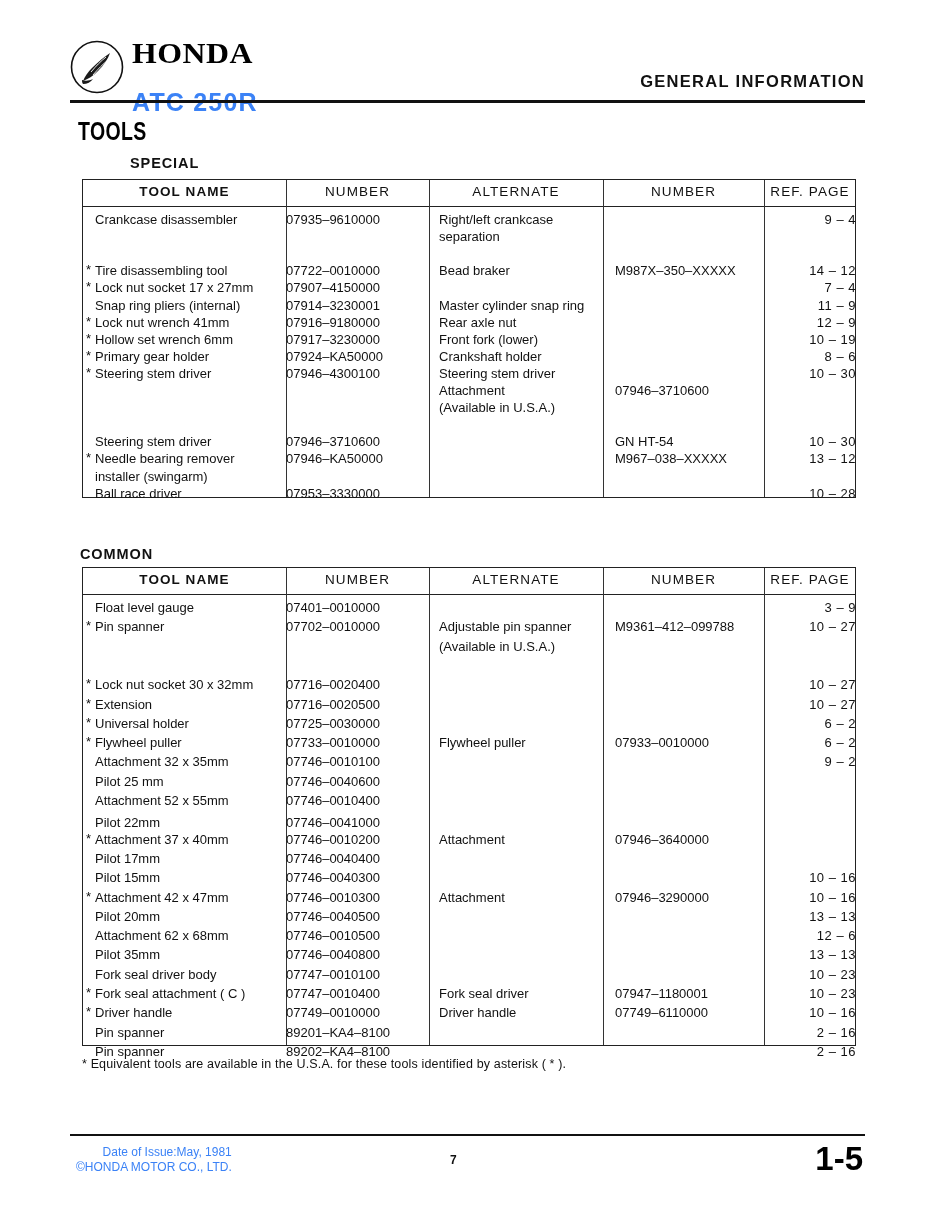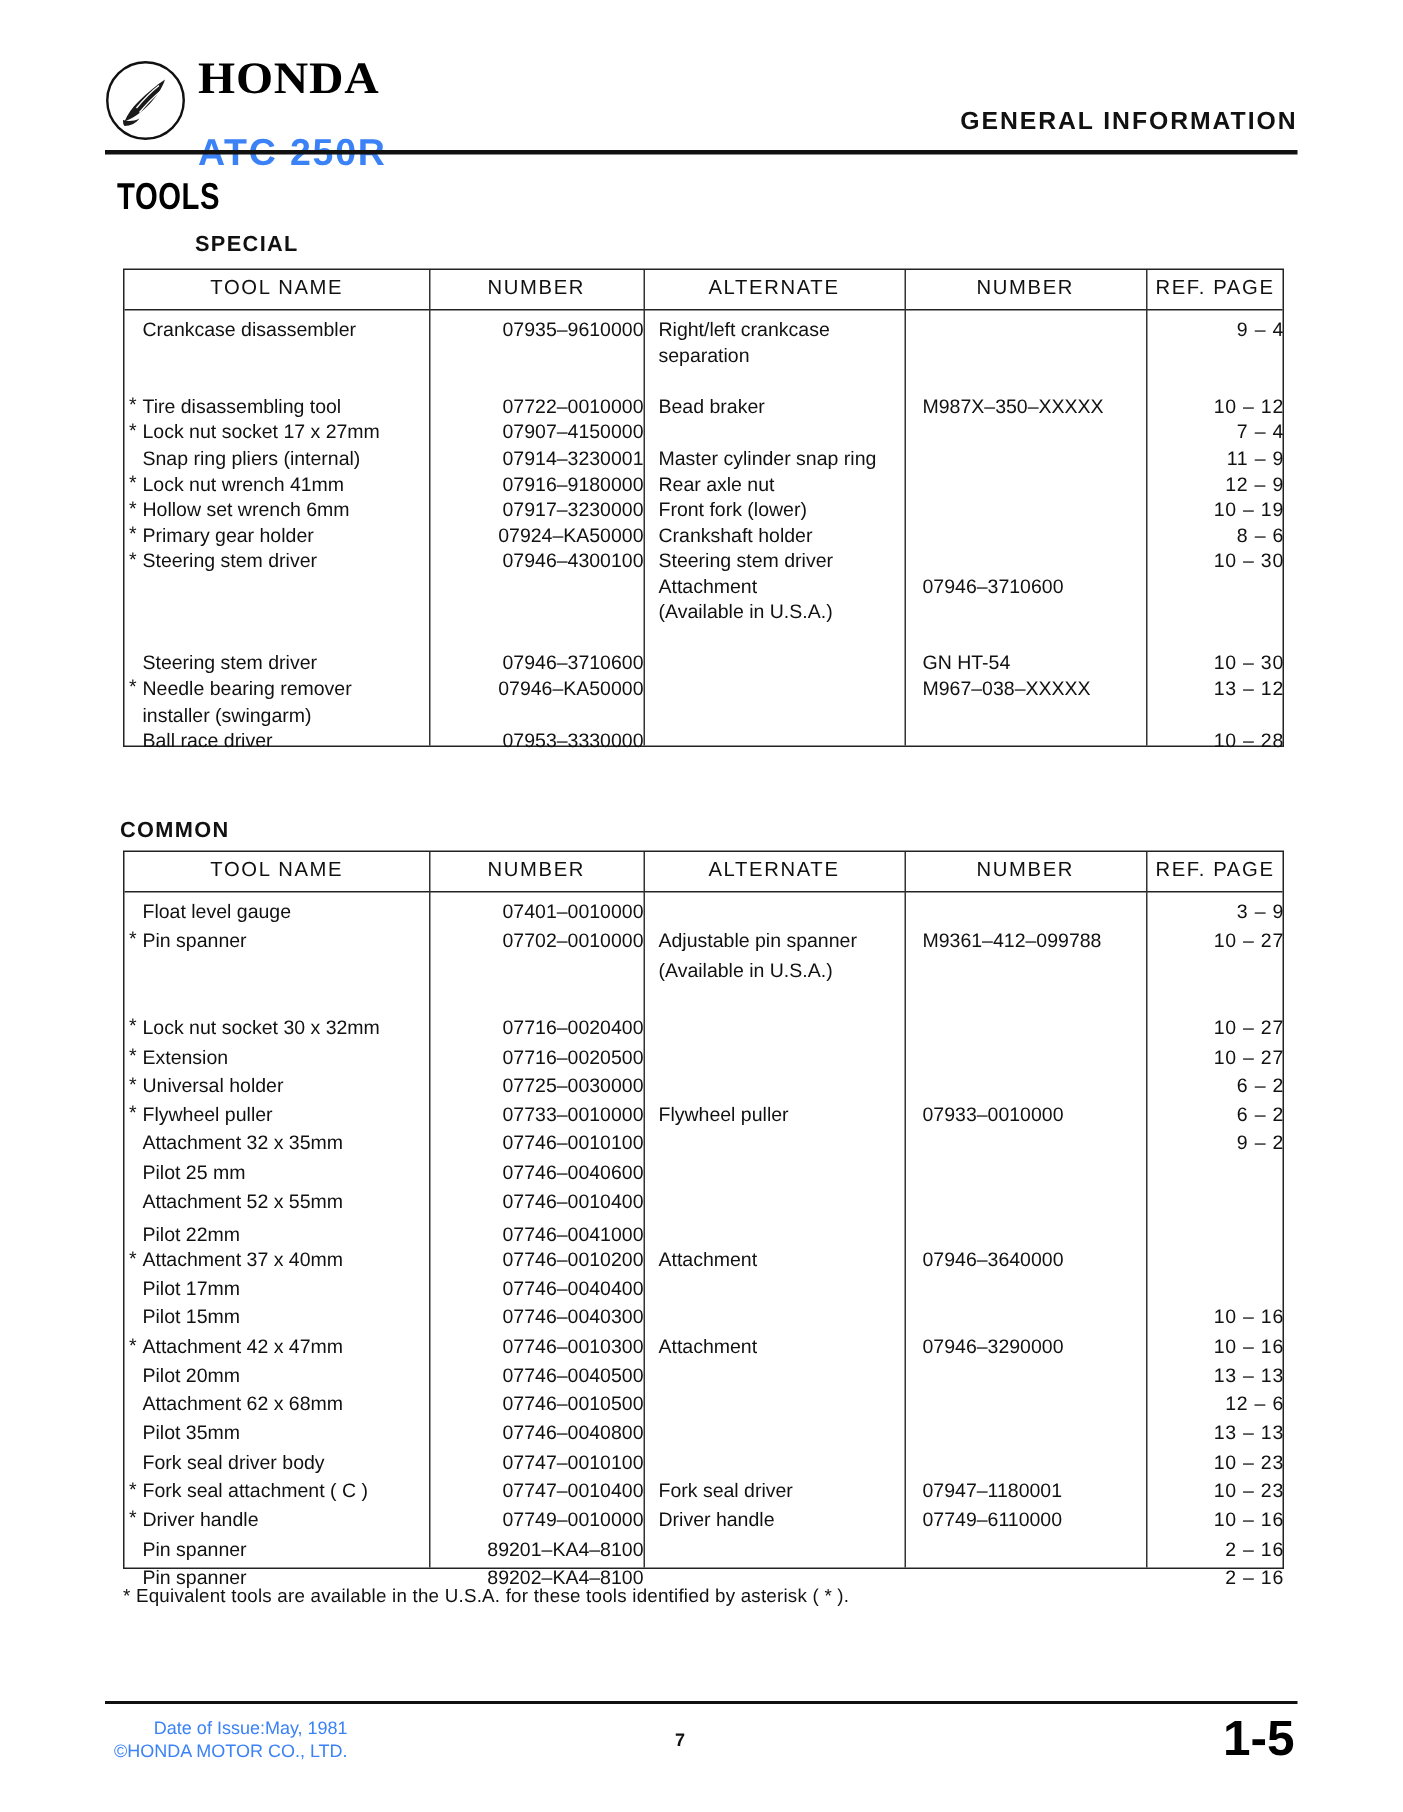--- a/index.html
+++ b/index.html
@@ -136,21 +136,21 @@
 
   .hdr {
     position: absolute;
     top: 4px;
     height: 20px;
     font-size: 13.5px;
     letter-spacing: 1.1px;
     text-align: center;
     color: #111;
   }
-  .h-tool { left: 0px;   width: 203px; }
+  .h-tool { left: 0px;   width: 203px; font-weight: bold; }
   .h-num1 { left: 203px; width: 143px; }
   .h-alt  { left: 346px; width: 174px; }
   .h-num2 { left: 520px; width: 161px; }
   .h-ref  { left: 681px; width: 92px;  }
 
   .rows {
     position: absolute;
     left: 0;
     top: 27px;
     right: 0;
@@ -165,21 +165,21 @@
   .cell {
     position: absolute;
     top: 0;
     font-size: 13px;
     line-height: 20px;
     color: #111;
     white-space: nowrap;
     overflow: visible;
   }
   .c-tool { left: 0px;   width: 203px; padding-left: 12px; box-sizing: border-box; text-align: left; }
-  .c-num1 { left: 203px; width: 143px; text-align: right; }
+  .c-num1 { left: 203px; width: 143px; text-align: left; }
   .c-alt  { left: 346px; width: 174px; padding-left: 10px; box-sizing: border-box; text-align: left; }
   .c-num2 { left: 520px; width: 161px; padding-left: 12px; box-sizing: border-box; text-align: left; }
   .c-ref  { left: 681px; width: 92px;  text-align: right; letter-spacing: 0.5px; }
 
   .star {
     position: absolute;
     left: 3px;
     top: -1px;
     font-size: 13px;
     line-height: 20px;
@@ -297,21 +297,21 @@
           <div class="cell c-num1"></div>
           <div class="cell c-alt"></div>
           <div class="cell c-num2"></div>
           <div class="cell c-ref"></div>
         </div>
         <div class="row" style="top: 54.3px;">
           <div class="cell c-tool has-star"><span class="star">*</span>Tire disassembling tool</div>
           <div class="cell c-num1">07722–0010000</div>
           <div class="cell c-alt">Bead braker</div>
           <div class="cell c-num2">M987X–350–XXXXX</div>
-          <div class="cell c-ref">10 – 12</div>
+          <div class="cell c-ref">14 – 12</div>
         </div>
         <div class="row" style="top: 71.4px;">
           <div class="cell c-tool has-star"><span class="star">*</span>Lock nut socket  17 x 27mm</div>
           <div class="cell c-num1">07907–4150000</div>
           <div class="cell c-alt"></div>
           <div class="cell c-num2"></div>
           <div class="cell c-ref">7 – 4</div>
         </div>
         <div class="row" style="top: 88.5px;">
           <div class="cell c-tool">Snap ring pliers (internal)</div>

